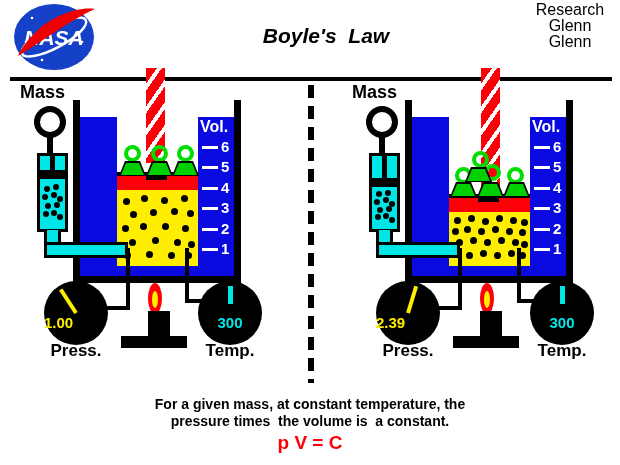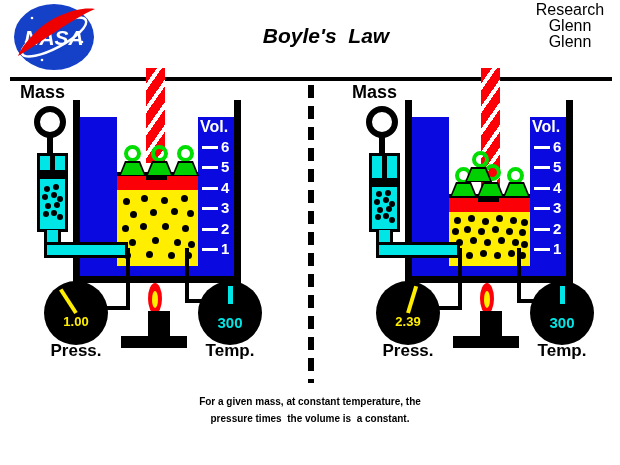--- a/index.html
+++ b/index.html
@@ -81,39 +81,39 @@
   .probe-a{left:126px;top:248px;width:4px;height:62px;background:#000;}
   .probe-b{left:185px;top:248px;width:4px;height:55px;background:#000;}
   .conn-a{left:105px;top:306px;width:23px;height:4px;background:#000;}
   .conn-b{left:187px;top:299px;width:15px;height:4px;background:#000;}
 
   .gauge{width:64px;height:64px;background:#000;border-radius:50%;}
   .gauge-p{left:44px;top:281px;} .gauge-t{left:198px;top:281px;}
   .p-needle{left:74px;top:285px;width:4px;height:28px;background:var(--yellow);transform-origin:50% 100%;}
   .app0 .p-needle{transform:rotate(-33deg);} .app1 .p-needle{transform:rotate(17deg);}
   .t-needle{left:228px;top:286px;width:5px;height:18px;background:var(--cyan);}
-  .p-value{left:44px;top:314px;width:64px;text-align:center;color:var(--yellow);
-           font-weight:bold;font-size:13px;}
+  .p-value{left:44px;top:314px;width:64px;text-align:left;color:var(--yellow);
+           font-weight:bold;font-size:15px;}
   .t-value{left:198px;top:314px;width:64px;text-align:center;color:var(--cyan);
            font-weight:bold;font-size:15px;}
   .p-label,.t-label{top:341px;width:76px;text-align:center;color:#000;
            font-weight:bold;font-size:17px;}
   .p-label{left:38px;} .t-label{left:192px;}
 
   .flame-o{left:148px;top:283px;width:14px;height:31px;background:var(--red);border-radius:50%;}
   .flame-i{left:152px;top:291px;width:6px;height:17px;background:var(--yellow);border-radius:50%;}
   .stand{left:148px;top:311px;width:22px;height:26px;background:#000;}
   .bbase{left:121px;top:336px;width:66px;height:12px;background:#000;}
 
   .dot{position:absolute;width:7px;height:7px;background:#000;border-radius:50%;}
   .syr-dots .dot{width:6px;height:6px;}
 
   
   .cap1,.cap2{position:absolute;left:0;right:0;text-align:center;color:#000;
-              font-weight:bold;font-size:10px;white-space:pre;}
+              font-weight:bold;font-size:14px;white-space:pre;}
   .cap1{top:396px;} .cap2{top:413px;}
   .eq{position:absolute;left:0;right:0;top:432px;text-align:center;color:var(--red);
       font-weight:bold;font-size:19px;white-space:pre;}
 </style>
 </head>
 <body>
 
 <div id="page">
 
   <svg class="nasa-logo" viewBox="0 0 84 70">
@@ -346,14 +346,15 @@
     <div class="t-value">300</div>
     <div class="t-label">Temp.</div>
     <div class="flame-o"></div>
     <div class="flame-i"></div>
     <div class="stand"></div>
     <div class="bbase"></div>
   </div>
 
   <div class="cap1">For a given mass, at constant temperature, the</div>
   <div class="cap2">pressure times  the volume is  a constant.</div>
+  <div class="eq">p V = C</div>
 
 </div>
 
 </body></html>

